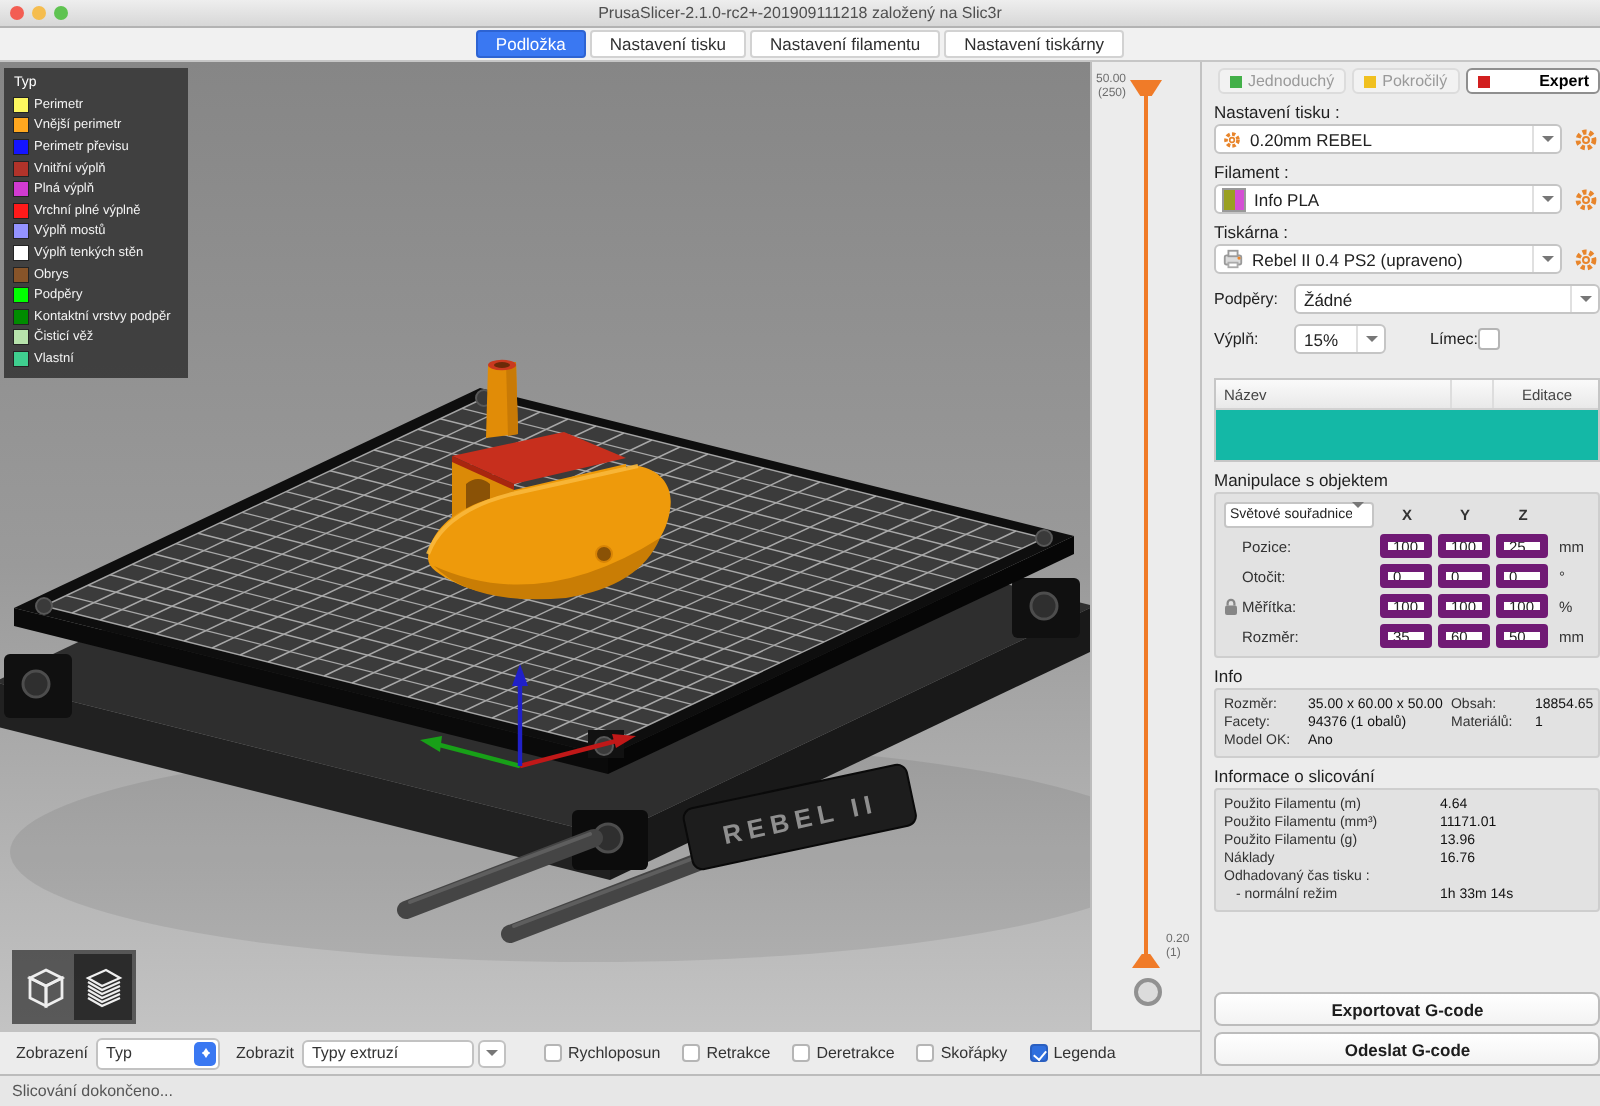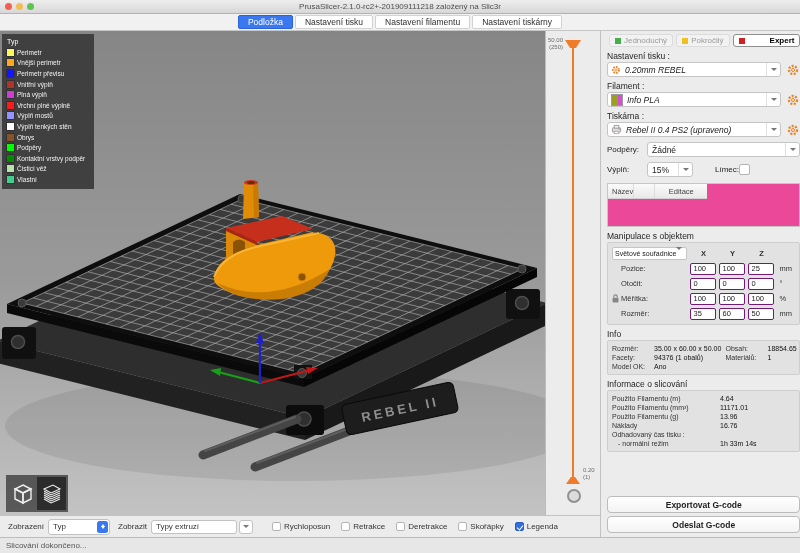--- a/index.html
+++ b/index.html
@@ -65,53 +65,53 @@
   .cb.checked::after{content:"";position:absolute;left:2px;top:0.5px;width:3px;height:5px;border:solid #fff;border-width:0 1.5px 1.5px 0;transform:rotate(40deg);}
   .mr8{margin-right:8px;}
 
   
   .sidebar{flex:1;background:#ececec;border-left:1px solid #c2c2c2;display:flex;flex-direction:column;padding:3px 6px 4px;font-size:8px;color:#222;min-height:0;box-sizing:border-box;}
   .mode-row{display:flex;justify-content:flex-end;gap:3px;flex:none;}
   .mode-btn{display:flex;align-items:center;gap:3px;font-size:8px;color:#9a9a9a;background:#f2f2f2;border:1px solid #dcdcdc;border-radius:3px;padding:1px 5px;line-height:9px;}
   .mode-btn.active{background:#fff;border-color:#8f8f8f;color:#000;font-weight:bold;gap:25px;}
   .mode-sq{width:6px;height:6px;flex:none;}
   .setting-label{margin:4px 0 1px;color:#1f1f1f;font-size:8.5px;flex:none;}
-  .preset-row{display:flex;align-items:center;flex:none;font-style:italic;}
+  .preset-row{display:flex;align-items:center;flex:none;}
   .combo{display:flex;align-items:center;background:#fff;border:1px solid #c5c5c5;border-radius:3px;height:15px;flex:1;min-width:0;box-sizing:border-box;}
   .combo .txt{flex:1;font-size:8.5px;padding-left:4px;white-space:nowrap;overflow:hidden;color:#222;}
   .combo .chev{width:13px;align-self:stretch;border-left:1px solid #e0e0e0;display:flex;align-items:center;justify-content:center;flex:none;}
   .picon{margin-left:3px;flex:none;display:flex;}
   .gearbtn{width:15px;height:15px;margin-left:4px;flex:none;display:flex;align-items:center;justify-content:center;}
   .swatch2{width:10px;height:10px;margin-left:3px;flex:none;background:linear-gradient(90deg,var(--c1) 0 55%,var(--c2) 55% 100%);border:0.5px solid #999;}
   .inline-row{display:flex;align-items:center;margin-top:5px;flex:none;}
   .lbl-w{width:40px;flex:none;}
   .cb-big{width:11px;height:11px;background:#fff;border:1px solid #b5b5b5;border-radius:2px;flex:none;box-sizing:border-box;}
 
   
-  .obj-list{margin-top:6px;border:1px solid #c6c6c6;flex:1;min-height:40px;display:flex;background:#ec4899;}
+  .obj-list{margin-top:12px;border:1px solid #c6c6c6;flex:1;min-height:40px;display:flex;flex-direction:column;background:#14b8a6;}
   .obj-head{height:14px;flex:none;background:linear-gradient(#fafafa,#e9e9e9);border-bottom:1px solid #d2d2d2;display:flex;align-items:center;font-size:7.5px;color:#444;}
   .oh-name{flex:1;padding-left:4px;border-right:1px solid #ddd;align-self:stretch;display:flex;align-items:center;}
   .oh-spacer{width:20px;border-right:1px solid #ddd;align-self:stretch;}
   .oh-edit{width:52px;text-align:center;}
   .obj-body{flex:1;overflow:hidden;}
   .obj-row{height:13px;display:flex;align-items:center;font-size:8.5px;color:#1c1c1c;}
   .or-name{flex:1;padding-left:9px;white-space:nowrap;overflow:hidden;}
   .or-eye{width:20px;display:flex;justify-content:center;}
   .or-edit{width:52px;display:flex;justify-content:center;}
 
   
   .panel{background:#e2e2e2;border:1px solid #cecece;border-radius:2px;padding:4px;flex:none;}
   .manip-grid{display:grid;grid-template-columns:1fr 26px 26px 26px 18px;gap:3px 3px;align-items:center;}
   .mini-combo{display:flex;align-items:center;height:13px;background:#fff;border:1px solid #c5c5c5;border-radius:2px;font-size:7px;box-sizing:border-box;grid-column:1;}
   .mini-combo .txt{flex:1;padding-left:2px;white-space:nowrap;overflow:hidden;}
   .axis-h{text-align:center;font-weight:bold;font-size:7.5px;color:#333;}
   .m-label{display:flex;align-items:center;gap:2px;font-size:7.5px;color:#333;}
   .lock{visibility:hidden;flex:none;}
   .lock.show{visibility:visible;}
-  input.val{width:100%;height:12px;border:1px solid #701a75;border-radius:2px;font-size:7.5px;padding:0 0 0 2px;box-sizing:border-box;background:#fff;font-family:inherit;color:#222;}
+  input.val{width:100%;height:12px;border:4px solid #701a75;border-radius:2px;font-size:7.5px;padding:0 0 0 2px;box-sizing:border-box;background:#fff;font-family:inherit;color:#222;}
   .unit{font-size:7.5px;color:#333;padding-left:2px;}
 
   
   .info-grid{display:grid;grid-template-columns:40px 1fr 40px 28px;gap:2px 2px;font-size:7px;color:#333;}
   .info-grid .v{color:#111;}
   .slice-grid{display:grid;grid-template-columns:106px 1fr;gap:2px 2px;font-size:7px;color:#333;}
   .slice-grid .v{color:#111;}
   .slice-grid .indent{padding-left:6px;}
 
   .gcode-btn{height:15px;flex:none;background:linear-gradient(#ffffff,#f3f3f3);border:1px solid #bcbcbc;border-radius:4px;font-size:8.5px;font-weight:bold;color:#1d1d1d;display:flex;align-items:center;justify-content:center;margin-top:3px;}

